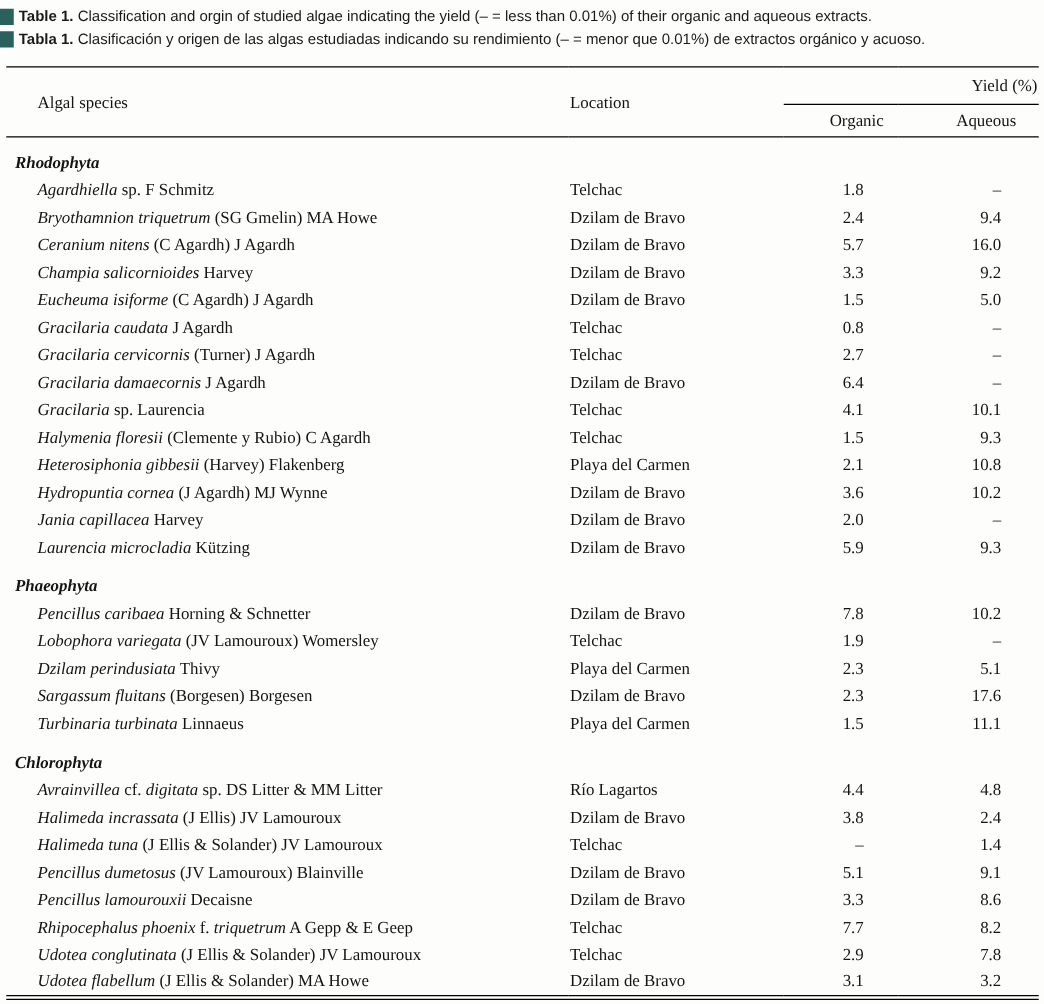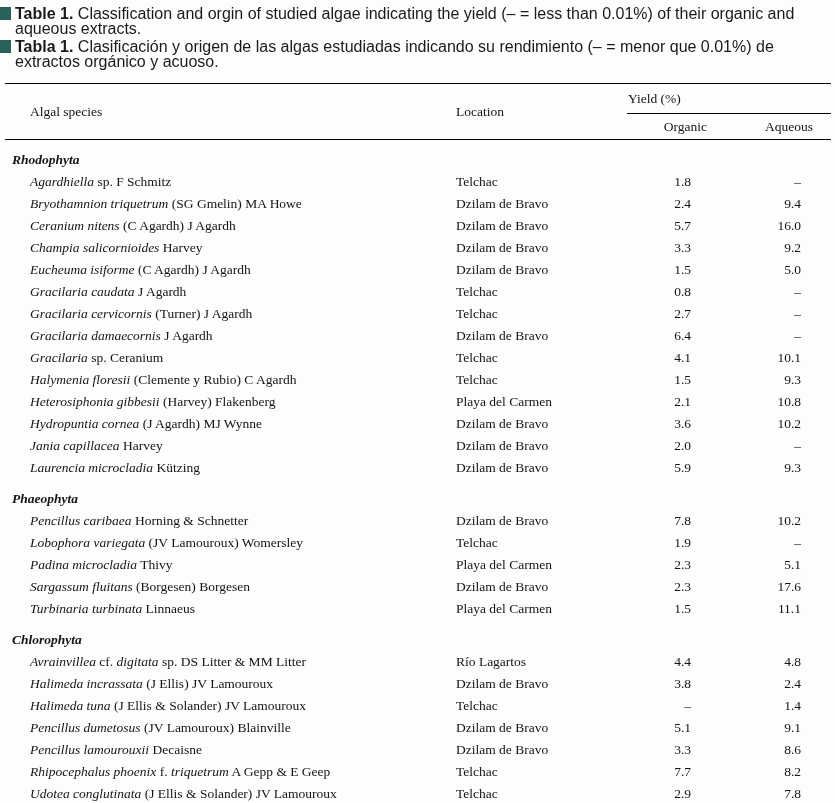--- a/index.html
+++ b/index.html
@@ -10,21 +10,21 @@
     font-family: "Liberation Serif", serif;
     overflow: hidden;
   }
   .page { width: 835px; height: 803px; position: relative; }
 
   
   .caption-block { padding-top: 6px; }
   .caption-line {
     display: flex; align-items: flex-start;
     font-family: "Liberation Sans", sans-serif;
-    font-size: 16px; line-height: 15px;
+    font-size: 12px; line-height: 15px;
     margin-bottom: 3px; color: #1a1a1a;
   }
   .caption-bullet {
     flex: 0 0 auto; width: 11px; height: 13px;
     background: var(--caption-bullet, #2a615c);
     margin-right: 4px; margin-top: 1px;
   }
   .caption-text b { font-weight: 700; }
 
   
@@ -34,21 +34,21 @@
     border-top: 1px solid var(--rule, #000);
     border-bottom: 1px solid var(--rule, #000);
     font-size: 13.5px; line-height: 16px;
     table-layout: fixed;
   }
   .c1 { width: 450px; } .c2 { width: 172px; } .c3 { width: 92px; } .c4 { width: 112px; }
   .data-table th { font-weight: 400; }
   .hdr-bottom { border-bottom: 1px solid var(--rule, #000); }
   .th-species { text-align: left; padding-left: 25px; vertical-align: middle; }
   .th-loc { text-align: left; vertical-align: middle; }
-  .th-yield { text-align: left; height: 27px; border-bottom: 1px solid var(--rule, #000); vertical-align: middle; }
+  .th-yield { text-align: right; height: 27px; border-bottom: 1px solid var(--rule, #000); vertical-align: middle; }
   .th-num { text-align: right; vertical-align: middle; height: 23px; margin-top: 45px; }
   .th-organic { padding-right: 12px; }
   .th-aqueous { padding-right: 18px; }
 
   tbody td { vertical-align: middle; }
   tr.species-row { height: 22px; }
   td.col-species { padding-left: 25px; white-space: nowrap; overflow: hidden; }
   td.col-num { text-align: right; }
   td.col-organic { padding-right: 28px; }
   td.col-aqueous { padding-right: 30px; }
@@ -138,21 +138,21 @@
           <td class="col-num col-organic">2.7</td>
           <td class="col-num col-aqueous">–</td>
         </tr>
         <tr class="species-row">
           <td class="col-species"><span class="it">Gracilaria damaecornis</span><span> J Agardh</span></td>
           <td class="col-loc">Dzilam de Bravo</td>
           <td class="col-num col-organic">6.4</td>
           <td class="col-num col-aqueous">–</td>
         </tr>
         <tr class="species-row">
-          <td class="col-species"><span class="it">Gracilaria</span><span> sp. Ceranium</span></td>
+          <td class="col-species"><span class="it">Gracilaria</span><span> sp. Laurencia</span></td>
           <td class="col-loc">Telchac</td>
           <td class="col-num col-organic">4.1</td>
           <td class="col-num col-aqueous">10.1</td>
         </tr>
         <tr class="species-row">
           <td class="col-species"><span class="it">Halymenia floresii</span><span> (Clemente y Rubio) C Agardh</span></td>
           <td class="col-loc">Telchac</td>
           <td class="col-num col-organic">1.5</td>
           <td class="col-num col-aqueous">9.3</td>
         </tr>
@@ -189,21 +189,21 @@
           <td class="col-num col-organic">7.8</td>
           <td class="col-num col-aqueous">10.2</td>
         </tr>
         <tr class="species-row">
           <td class="col-species"><span class="it">Lobophora variegata</span><span> (JV Lamouroux) Womersley</span></td>
           <td class="col-loc">Telchac</td>
           <td class="col-num col-organic">1.9</td>
           <td class="col-num col-aqueous">–</td>
         </tr>
         <tr class="species-row">
-          <td class="col-species"><span class="it">Padina microcladia</span><span> Thivy</span></td>
+          <td class="col-species"><span class="it">Dzilam perindusiata</span><span> Thivy</span></td>
           <td class="col-loc">Playa del Carmen</td>
           <td class="col-num col-organic">2.3</td>
           <td class="col-num col-aqueous">5.1</td>
         </tr>
         <tr class="species-row">
           <td class="col-species"><span class="it">Sargassum fluitans</span><span> (Borgesen) Borgesen</span></td>
           <td class="col-loc">Dzilam de Bravo</td>
           <td class="col-num col-organic">2.3</td>
           <td class="col-num col-aqueous">17.6</td>
         </tr>

